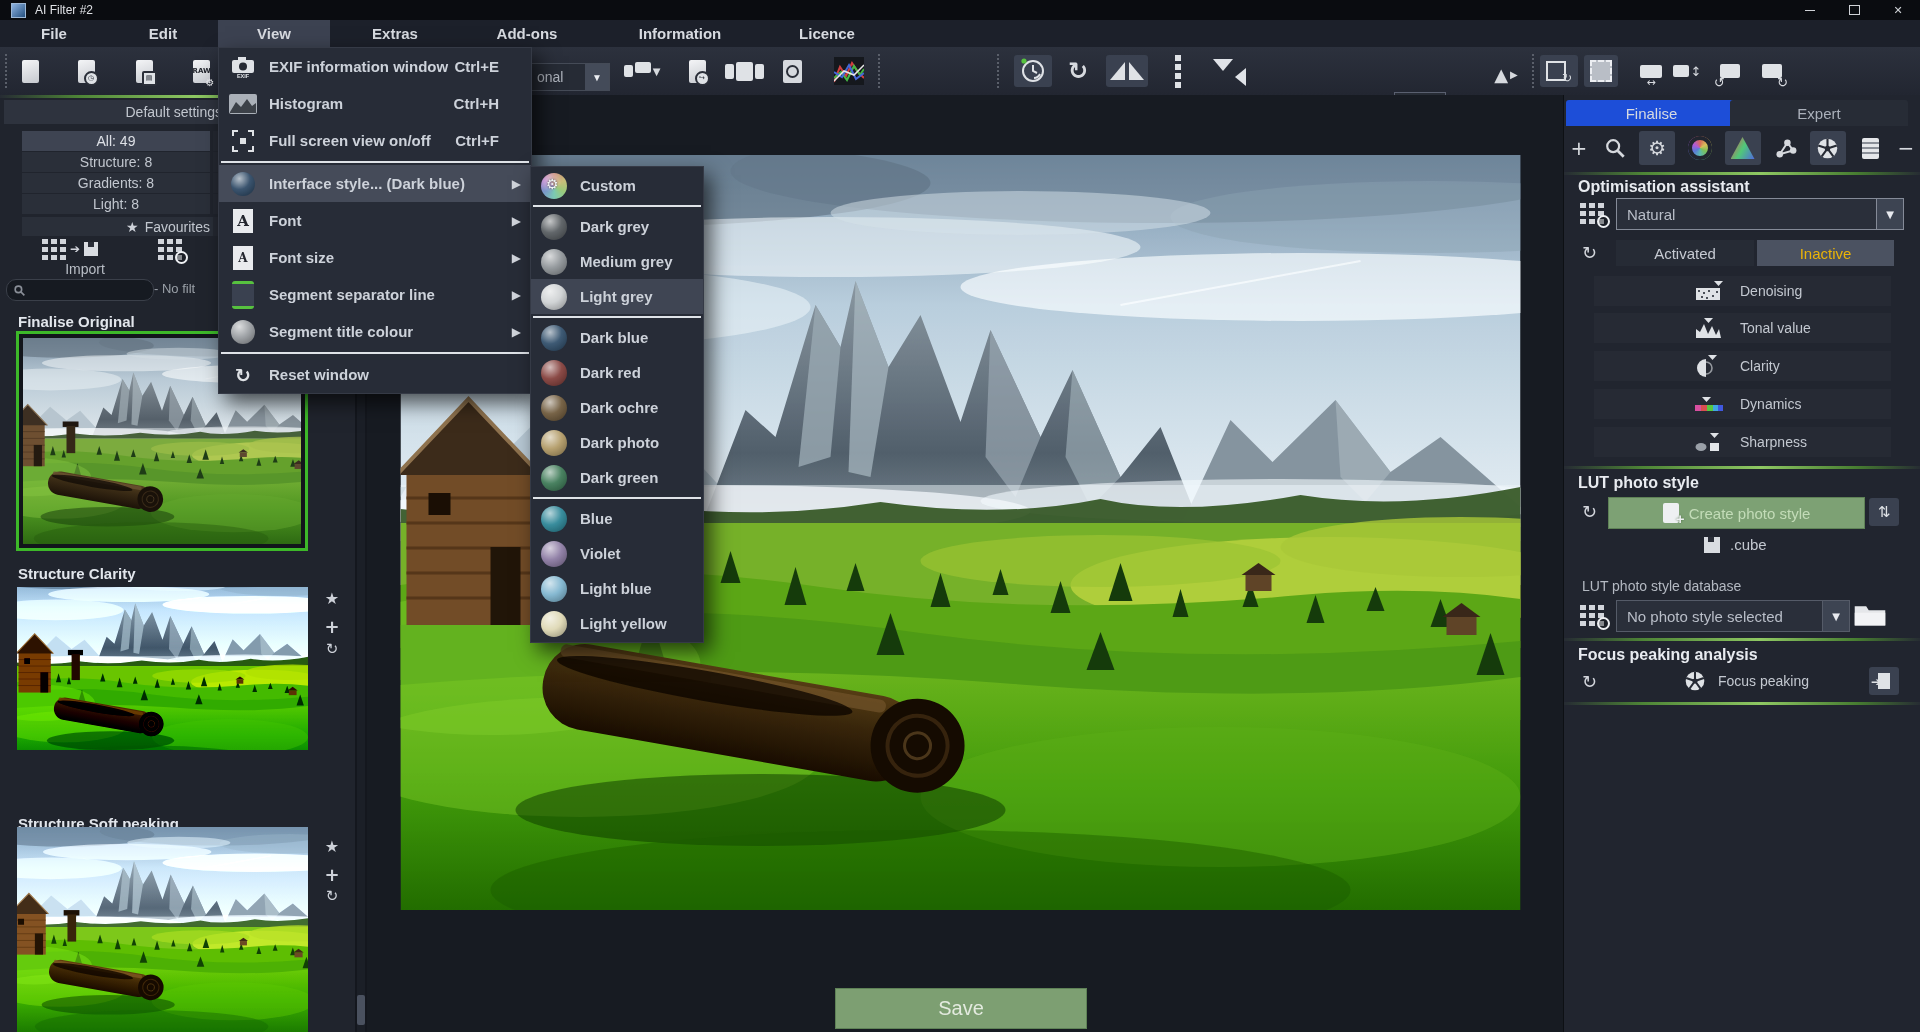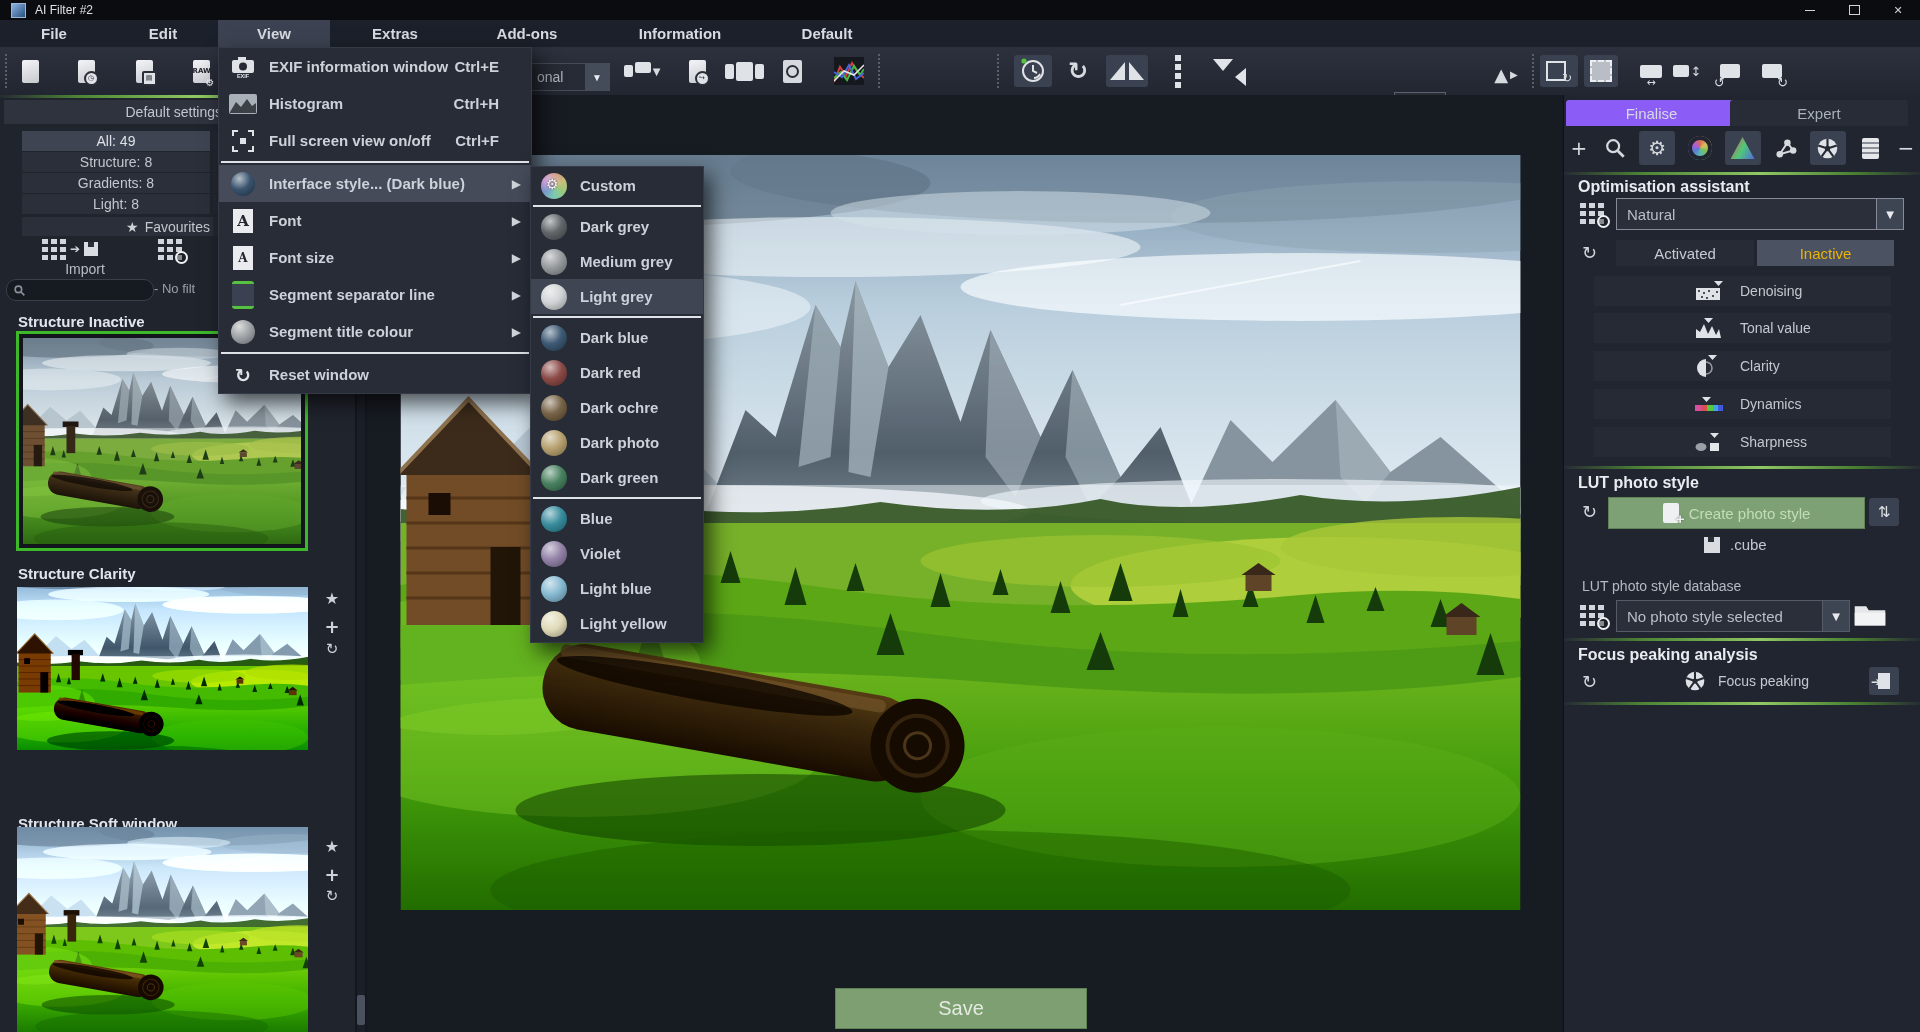--- a/index.html
+++ b/index.html
@@ -88,21 +88,21 @@
   
   #canvas{position:absolute;left:367px;top:95px;width:1196px;height:937px;background:#171b22}
   #photo{position:absolute;left:33px;top:60px;width:1121px;height:755px}
   #photo svg{display:block;filter:saturate(1.18) contrast(1.05)}
   .savebtn{position:absolute;left:468px;top:893px;width:250px;height:39px;background:#7d9f72;
       border:1px solid #5f8257;color:#e3eadf;font-size:20px;display:flex;align-items:center;justify-content:center}
   
   #rpanel{position:absolute;left:1563px;top:95px;width:357px;height:937px;background:#21252f;border-left:1px solid #0d1014}
   .tab{position:absolute;top:5px;height:26px;display:flex;align-items:center;justify-content:center;
        font-size:15px;border-radius:3px 3px 0 0}
-  .tab.on{background:#8b5cf6;color:#d6dae1}
+  .tab.on{background:#1d4ed8;color:#d6dae1}
   .tab.off{background:#272c36;color:#aab0ba}
   .pi{width:36px;height:34px;display:flex;align-items:center;justify-content:center;color:#d6d9de;
       font-family:"DejaVu Sans",sans-serif;font-size:20px}
   .pi.boxed{background:#3a4150;border-radius:3px}
   .heading{position:absolute;left:14px;font-size:16px;font-weight:700;color:#e8ebf0}
   .sublabel{position:absolute;left:18px;font-size:14px;color:#b4b9c2}
   .dd{position:absolute;height:30px;background:#2a2f3a;border:1px solid #858b98;display:flex;
       align-items:center;color:#b9bec8;font-size:15px;padding-left:10px}
   .dd .ddarr{position:absolute;right:0;top:0;bottom:0;width:26px;background:#3d4452;display:flex;
       align-items:center;justify-content:center;color:#e8eaef;font-size:10px;border-left:1px solid #858b98;
@@ -264,21 +264,21 @@
   </div>
 </div>
 
 <div id="menubar">
   <div class="mb-item" style="width:108px">File</div>
   <div class="mb-item" style="width:110px">Edit</div>
   <div class="mb-item active" style="width:112px">View</div>
   <div class="mb-item" style="width:130px">Extras</div>
   <div class="mb-item" style="width:134px">Add-ons</div>
   <div class="mb-item" style="width:172px">Information</div>
-  <div class="mb-item" style="width:122px">Default</div>
+  <div class="mb-item" style="width:122px">Licence</div>
 </div>
 
 <div id="toolbar">
   <div class="vdots" style="left:5px"></div>
   <div class="ti" style="left:16px;width:28px">
       <span class="pg"></span>
     </div>
   <div class="ti" style="left:72px;width:28px">
       <span class="pg">
         <span class="ovl">◷</span>
@@ -439,38 +439,38 @@
   <div style="position:absolute;left:30px;top:166px;width:110px;text-align:center;font-size:14px;color:#b9bec6">Import</div>
 
   <div class="search-inp">
     <svg width="13" height="13" viewBox="0 0 24 24">
       <circle cx="10" cy="10" r="6" fill="none" stroke="#8a8f98" stroke-width="3"></circle>
       <line x1="15" y1="15" x2="21" y2="21" stroke="#8a8f98" stroke-width="3"></line>
     </svg>
   </div>
   <div class="nofilt">- No filt</div>
 
-  <div class="preset-title" style="top:218px">Structure Inactive</div>
+  <div class="preset-title" style="top:218px">Finalise Original</div>
   <div class="thumb sel" style="top:236px">
     <svg viewBox="0 0 1120 755" preserveAspectRatio="xMidYMid slice">
         <use href="#scene"></use>
       </svg>
   </div>
 
   <div class="preset-title" style="top:470px">Structure Clarity</div>
   <div class="thumb" style="top:492px;width:291px;height:163px">
     <svg viewBox="0 0 1120 755" preserveAspectRatio="xMidYMid slice" style="filter:contrast(1.35) saturate(1.45)">
         <use href="#scene"></use>
       </svg>
   </div>
   <div class="side-ico" style="top:492px;font-size:16px">★</div>
   <div class="side-ico" style="top:520px;font-size:18px;font-weight:700">+</div>
   <div class="side-ico" style="top:543px;font-size:15px">↻</div>
 
-  <div class="preset-title" style="top:720px">Structure Soft window</div>
+  <div class="preset-title" style="top:720px">Structure Soft peaking</div>
   <div class="thumb" style="top:732px;width:291px;height:205px">
     <svg viewBox="0 0 1120 755" preserveAspectRatio="xMidYMid slice" style="filter:brightness(1.1) saturate(1.35) contrast(1.08)">
         <use href="#scene"></use>
       </svg>
   </div>
   <div class="side-ico" style="top:740px;font-size:16px">★</div>
   <div class="side-ico" style="top:768px;font-size:18px;font-weight:700">+</div>
   <div class="side-ico" style="top:790px;font-size:15px">↻</div>
 </div>
 <div id="sb-scroll">

